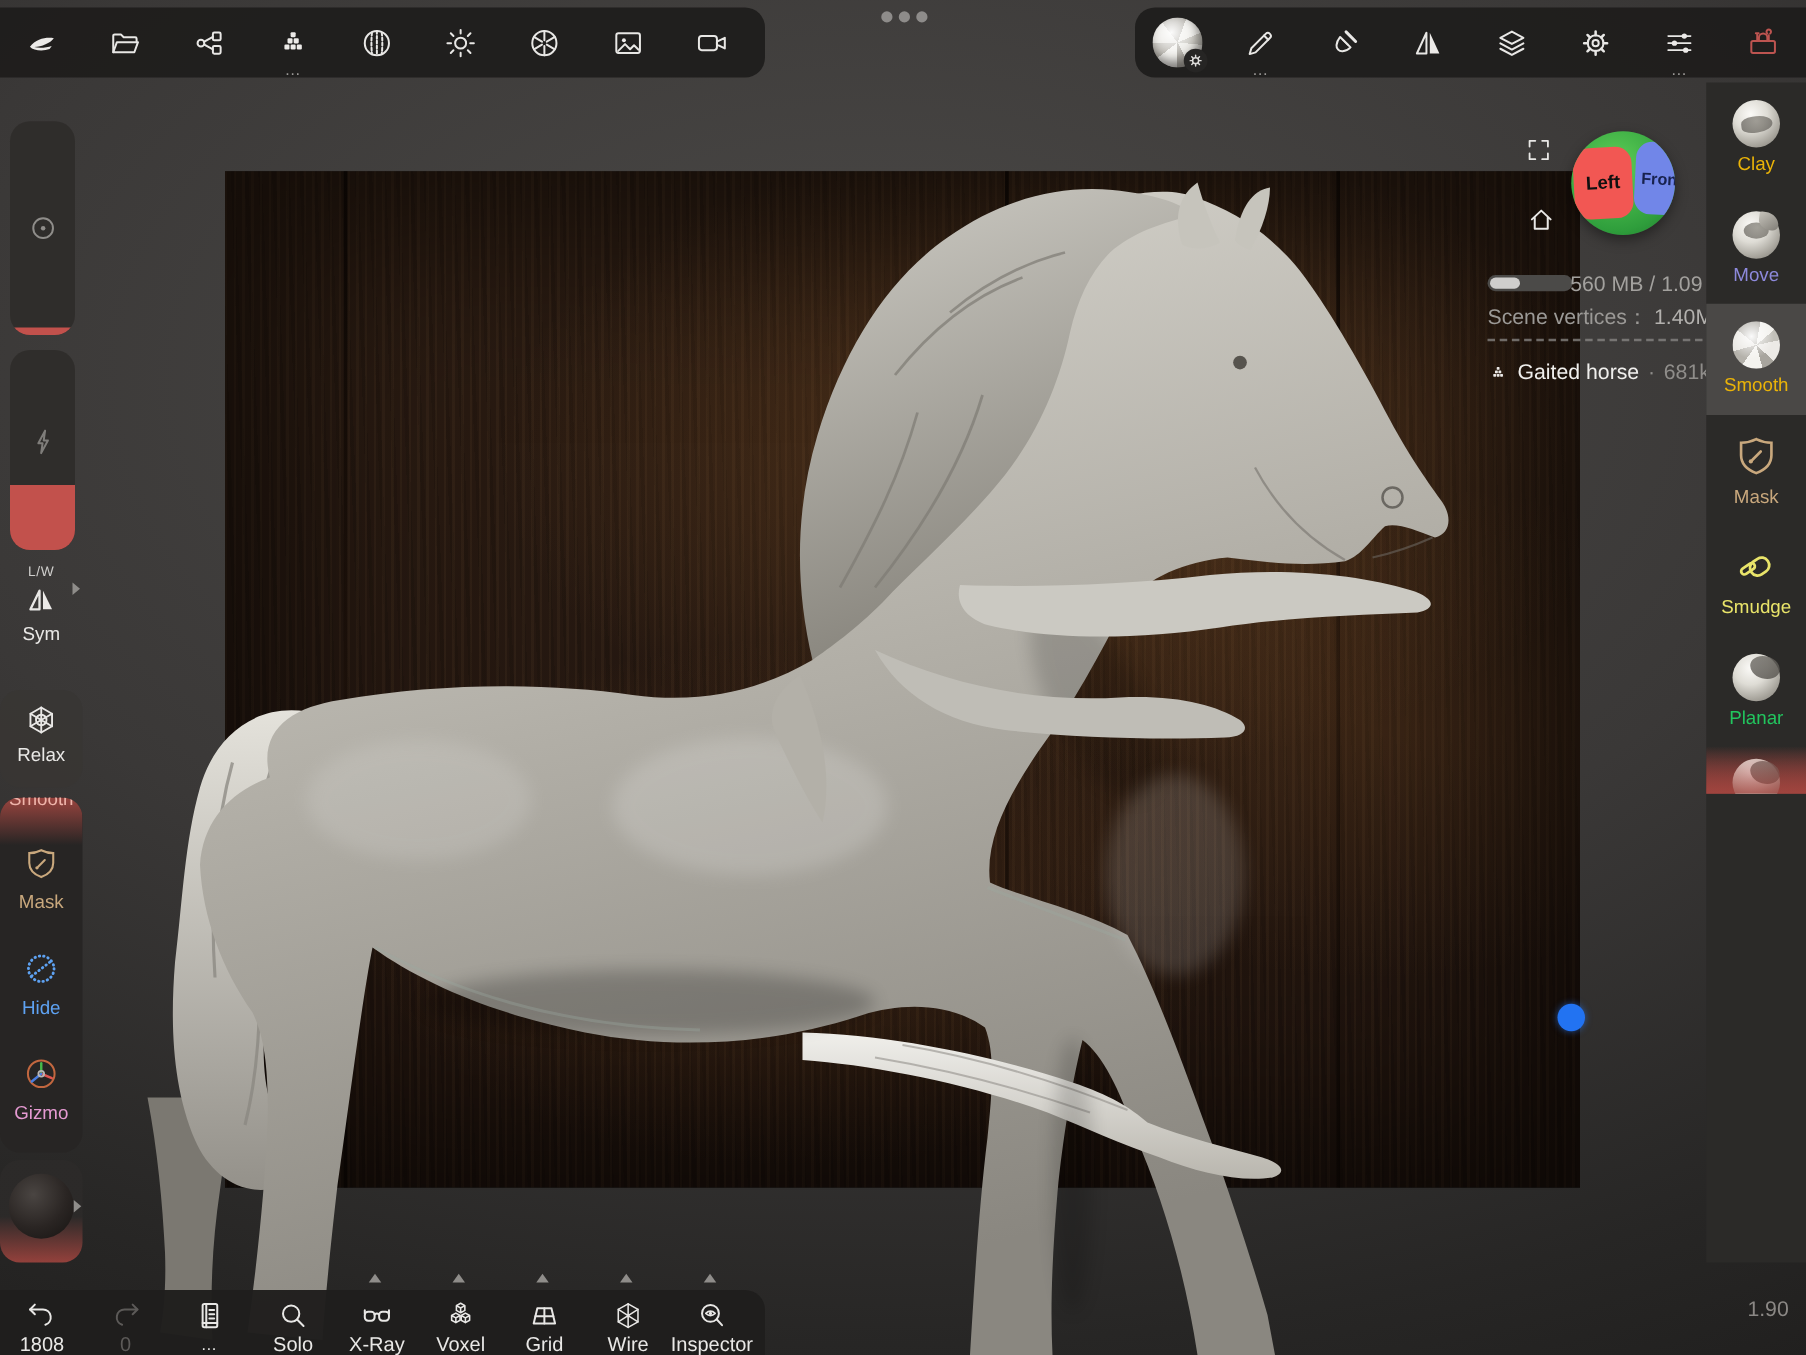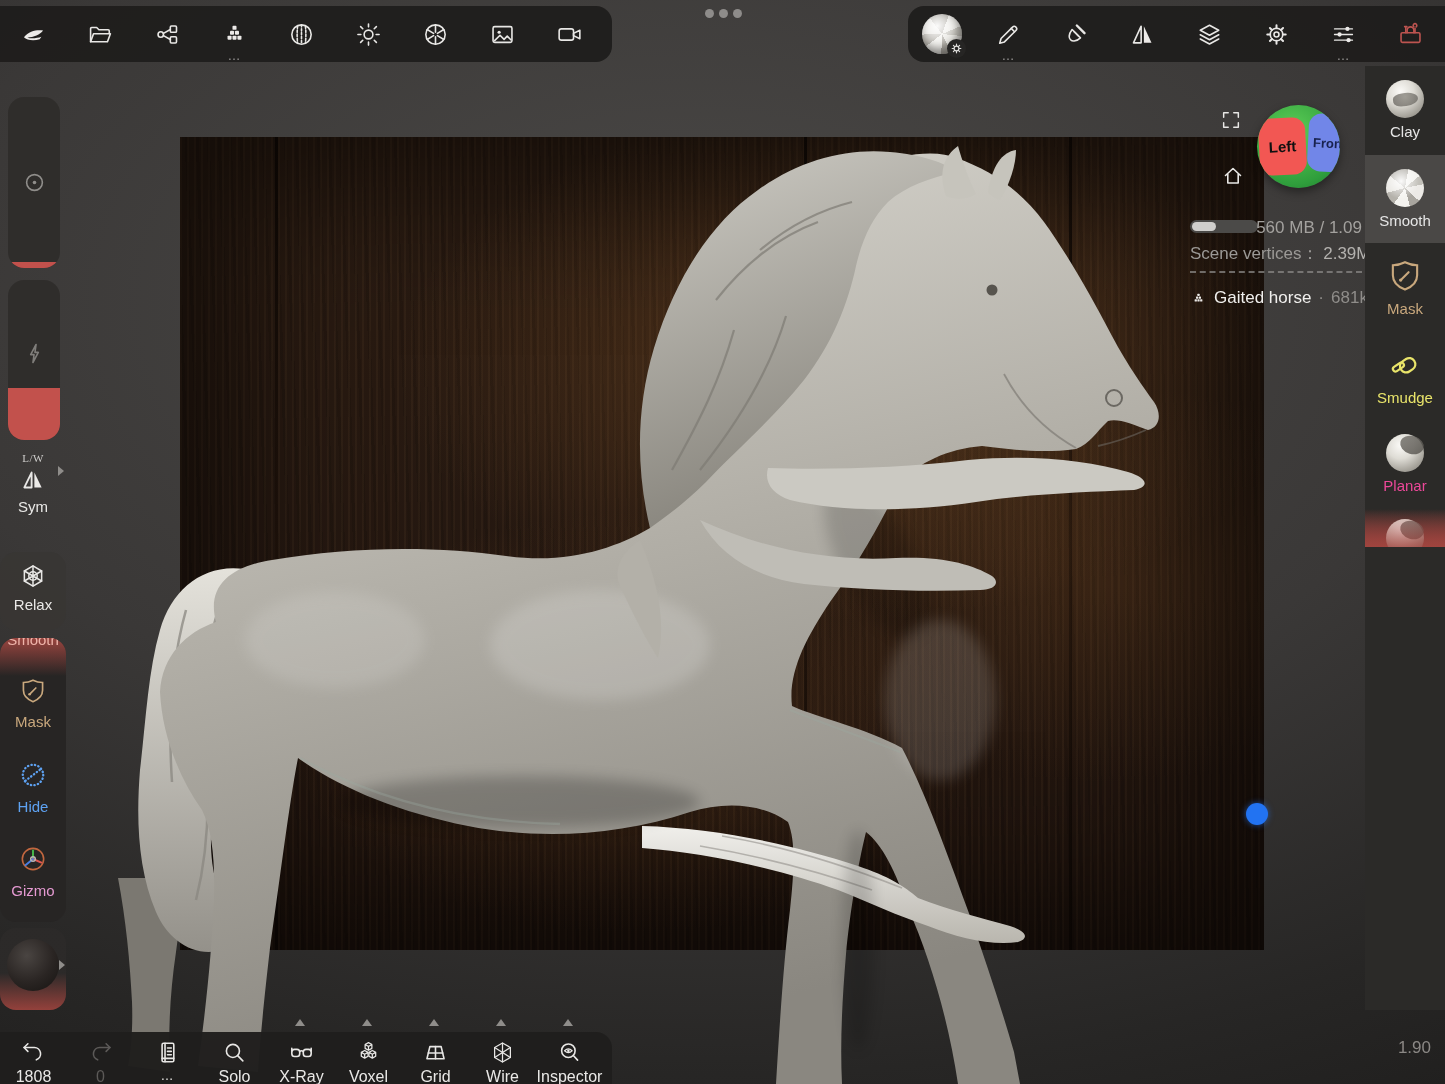--- a/index.html
+++ b/index.html
@@ -60,42 +60,42 @@
   .gear-badge { position:absolute; right:-4px; bottom:-4px; width:19px; height:19px; border-radius:50%;
     background:#262524; display:flex; align-items:center; justify-content:center; }
 
   
   .lpanel { position:absolute; z-index:5; background:rgba(47,45,43,.94); border-radius:16px; overflow:hidden; }
   .sl-radius { left:8px; top:97px; width:52px; height:171px; }
   .sl-intensity { left:8px; top:280px; width:52px; height:160px; }
   .sl-icon { position:absolute; left:13px; }
   .sl-fill { position:absolute; left:0; right:0; bottom:0; background:#c2514c; }
   .sym-group { position:absolute; left:0; top:452px; width:66px; z-index:5; text-align:center; }
-  .lw { font-size:11px; color:#cfcecc; letter-spacing:.5px;font-family:Liberation Serif, serif; }
+  .lw { font-size:11px; color:#cfcecc; letter-spacing:.5px; }
   .mini-caret { position:absolute; width:0; height:0; border-top:5px solid transparent; border-bottom:5px solid transparent; border-left:6px solid #8f8d8a; }
   .side-label { font-size:15px; color:#e9e8e6; }
   .relax-panel { left:0; top:552px; width:66px; height:78px; border-radius:16px; background:rgba(56,54,52,.95);
     display:flex; flex-direction:column; align-items:center; padding-top:10px; gap:6px; }
   .shortcut-panel { left:0; top:638px; width:66px; height:284px; border-radius:16px; background:rgba(39,37,36,.95); }
   .sc-redtop { position:absolute; left:0; right:0; top:0; height:38px;
     background:linear-gradient(180deg, rgba(166,72,66,.9), rgba(166,72,66,0)); }
   .sc-scrolled { position:absolute; left:0; right:0; top:-7px; text-align:center; font-size:15px; color:#eeb4aa; }
   .sc-item { position:absolute; left:0; right:0; display:flex; flex-direction:column; align-items:center; gap:7px; }
   .mat-panel { left:0; top:928px; width:66px; height:82px; border-radius:16px;
     background:linear-gradient(180deg, rgba(44,42,41,.96) 55%, rgba(167,70,64,.85)); }
   .mat-sphere { position:absolute; left:7px; top:11px; width:52px; height:52px; border-radius:50%;
     background:radial-gradient(circle at 38% 32%, #4a4542, #2a2523 55%, #161311 100%); }
 
   
   .rsb { position:absolute; left:1365px; top:66px; width:80px; height:944px; background:#2b2a28; z-index:5; }
   .rsi { position:relative; width:80px; height:88.5px; display:flex; flex-direction:column; align-items:center; justify-content:center; gap:5px; }
   .rsi.sel { background:#4a4846; }
-  .rsi .tl { font-size:15px; color:#e5e5e5; }
+  .rsi .tl { font-size:15px; color:#eab308; }
   .tl.c-purple { color:#8d89db; } .tl.c-tan { color:#c9a87d; } .tl.c-paleyellow { color:#ece98c; }
-  .tl.c-yellow { color:#e9e46a; } .tl.c-green { color:#ec4899; }
+  .tl.c-yellow { color:#e9e46a; } .tl.c-green { color:#22c55e; }
   .sphere { position:relative; width:38px; height:38px; border-radius:50%;
     background:radial-gradient(circle at 38% 30%, #fbfaf7 0%, #dedcd5 38%, #a5a29a 72%, #797670 100%); }
   .dent { position:absolute; opacity:.8; }
   .dent-clay { left:7px; top:13px; width:25px; height:13px; border-radius:46% 60% 60% 46%;
     background:radial-gradient(circle at 50% 28%, #8c8981, #686560); transform:rotate(-7deg); }
   .dent-brush { left:8px; top:11px; width:22px; height:15px; border-radius:60% 45% 55% 60%;
     background:radial-gradient(circle at 45% 35%, #908d85, #63605b); transform:rotate(-14deg); }
   .bump { position:absolute; right:1px; top:1px; width:16px; height:14px;
     background:linear-gradient(135deg,#c6c3bb,#807d76); border-radius:15% 85% 35% 70%; transform:rotate(8deg); }
   .dent-under { left:9px; top:9px; width:20px; height:13px; border-radius:55%;
@@ -423,20 +423,27 @@
     <i class="mini-caret" style="left:59px;top:32px"></i>
   </div>
 
   <div class="rsb">
     <div class="rsi">
       <div class="sphere">
           <i class="dent dent-clay"></i>
         </div>
       <div class="tl">Clay</div>
     </div>
+    <div class="rsi">
+      <div class="sphere">
+          <i class="dent dent-under"></i>
+          <i class="bump"></i>
+        </div>
+      <div class="tl c-purple">Move</div>
+    </div>
     <div class="rsi sel">
       <div class="sphere rough"></div>
       <div class="tl">Smooth</div>
     </div>
     <div class="rsi">
       <svg width="38" height="38" viewBox="0 0 36 36" fill="none" stroke="#c9a87d" stroke-width="2" stroke-linecap="round">
         <path d="M18,5 c4,2 8,2.8 11.5,2.8 v9.4 c0,6.4 -4.8,11 -11.5,13.6 C11.3,28.2 6.5,23.6 6.5,17.2 V7.8 C10,7.8 14,7 18,5 z"></path>
         <path d="M15,20.8 l6.4,-6.4"></path>
           <circle cx="13.9" cy="21.9" r="1.6" fill="#c9a87d" stroke="none"></circle>
       </svg>
@@ -474,21 +481,21 @@
   <svg class="ov stk" style="left:1221px;top:164px" width="24" height="24" viewBox="0 0 24 24">
     <path d="M4.5,11.5 L12,4.5 19.5,11.5 M6.8,9.8 V19 h10.4 V9.8"></path>
   </svg>
 
   <div class="ov membar">
       <i></i>
     </div>
   <div class="ov stat1">560 MB / 1.09</div>
   <div class="ov stat2">
     <span>Scene vertices：</span>
-    <b>2.39M</b>
+    <b>1.40M</b>
   </div>
   <div class="ov dashsep"></div>
   <div class="ov objrow">
     <svg width="17" height="15" viewBox="0 0 24 24" fill="#eceae8">
       <rect x="10.2" y="4.2" width="3.6" height="3.6" rx=".8"></rect>
         <rect x="8" y="8.6" width="3.6" height="3.6" rx=".8"></rect>
       <rect x="12.4" y="8.6" width="3.6" height="3.6" rx=".8"></rect>
         <rect x="5.8" y="13" width="3.6" height="3.6" rx=".8"></rect>
       <rect x="10.2" y="13" width="3.6" height="3.6" rx=".8"></rect>
         <rect x="14.6" y="13" width="3.6" height="3.6" rx=".8"></rect>

